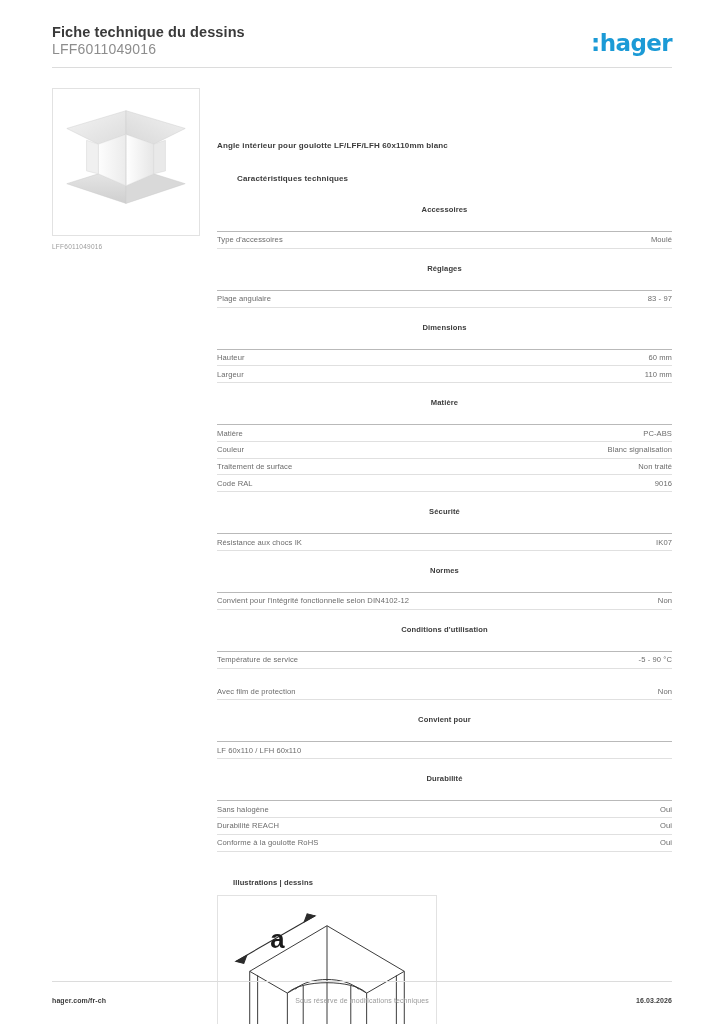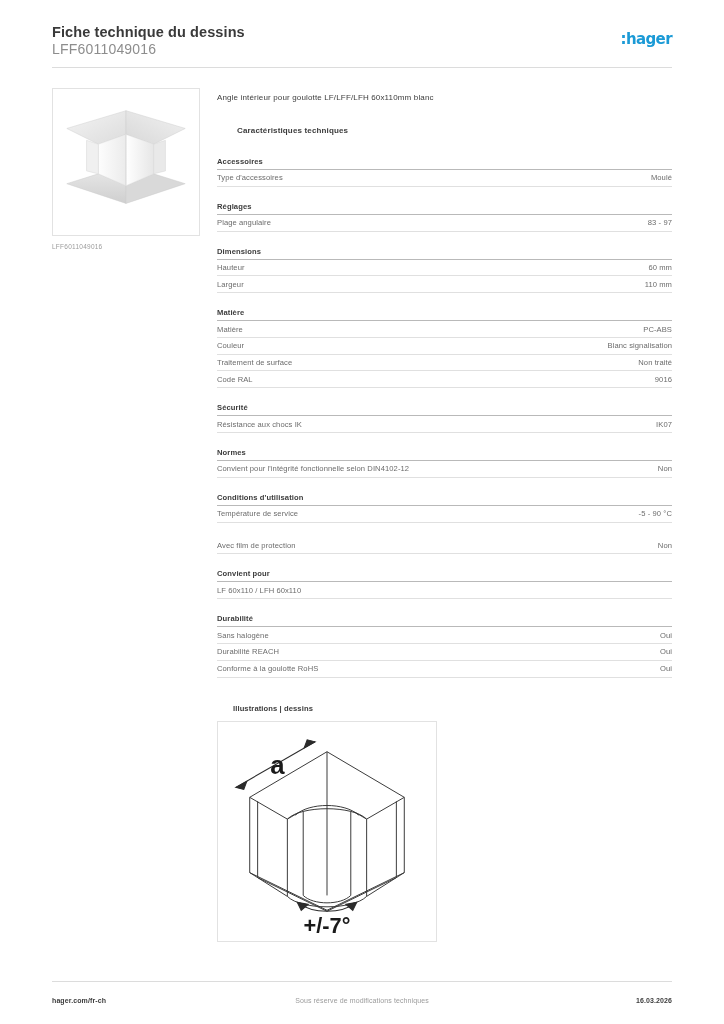--- a/index.html
+++ b/index.html
@@ -35,21 +35,21 @@
     font-size: 14px;
     font-weight: normal;
     color: #8d8d8d;
     line-height: 17px;
     letter-spacing: 0.2px;
   }
   .logo {
     position: absolute;
     right: 0;
     top: 6px;
-    font-size: 15px;
+    font-size: 23px;
     font-weight: bold;
     letter-spacing: -0.6px;
     color: #1b9ad6;
     font-family: "DejaVu Sans", sans-serif;
   }
   .header-rule {
     position: absolute;
     left: 52px;
     top: 67px;
     width: 620px;
@@ -80,42 +80,44 @@
 
   
   .main {
     position: absolute;
     left: 217px;
     top: 93px;
     width: 455px;
   }
   .product-name {
     font-size: 8px;
-    font-weight: normal;
+    font-weight: bold;
     color: #3c3c3c;
     letter-spacing: 0.15px;
     margin-bottom: 24px;
+    margin-top: 48px;
   }
   .specs-title {
     font-size: 8px;
     font-weight: bold;
     color: #3c3c3c;
     letter-spacing: 0.15px;
     margin-bottom: 22px;
     margin-left: 20px;
   }
 
   .group { margin-bottom: 0; }
   .group-title {
     font-size: 7.6px;
     font-weight: bold;
     color: #3c3c3c;
     letter-spacing: 0.1px;
-    padding-bottom: 3px;
+    padding-bottom: 17px;
     border-bottom: 1px solid #b9b9b9;
+    text-align: center;
   }
   .group-spacer { height: 15px; }
 
   .row {
     display: flex;
     justify-content: space-between;
     align-items: baseline;
     font-size: 7.6px;
     color: #6b6b6b;
     border-bottom: 1px solid #e0e0e0;

